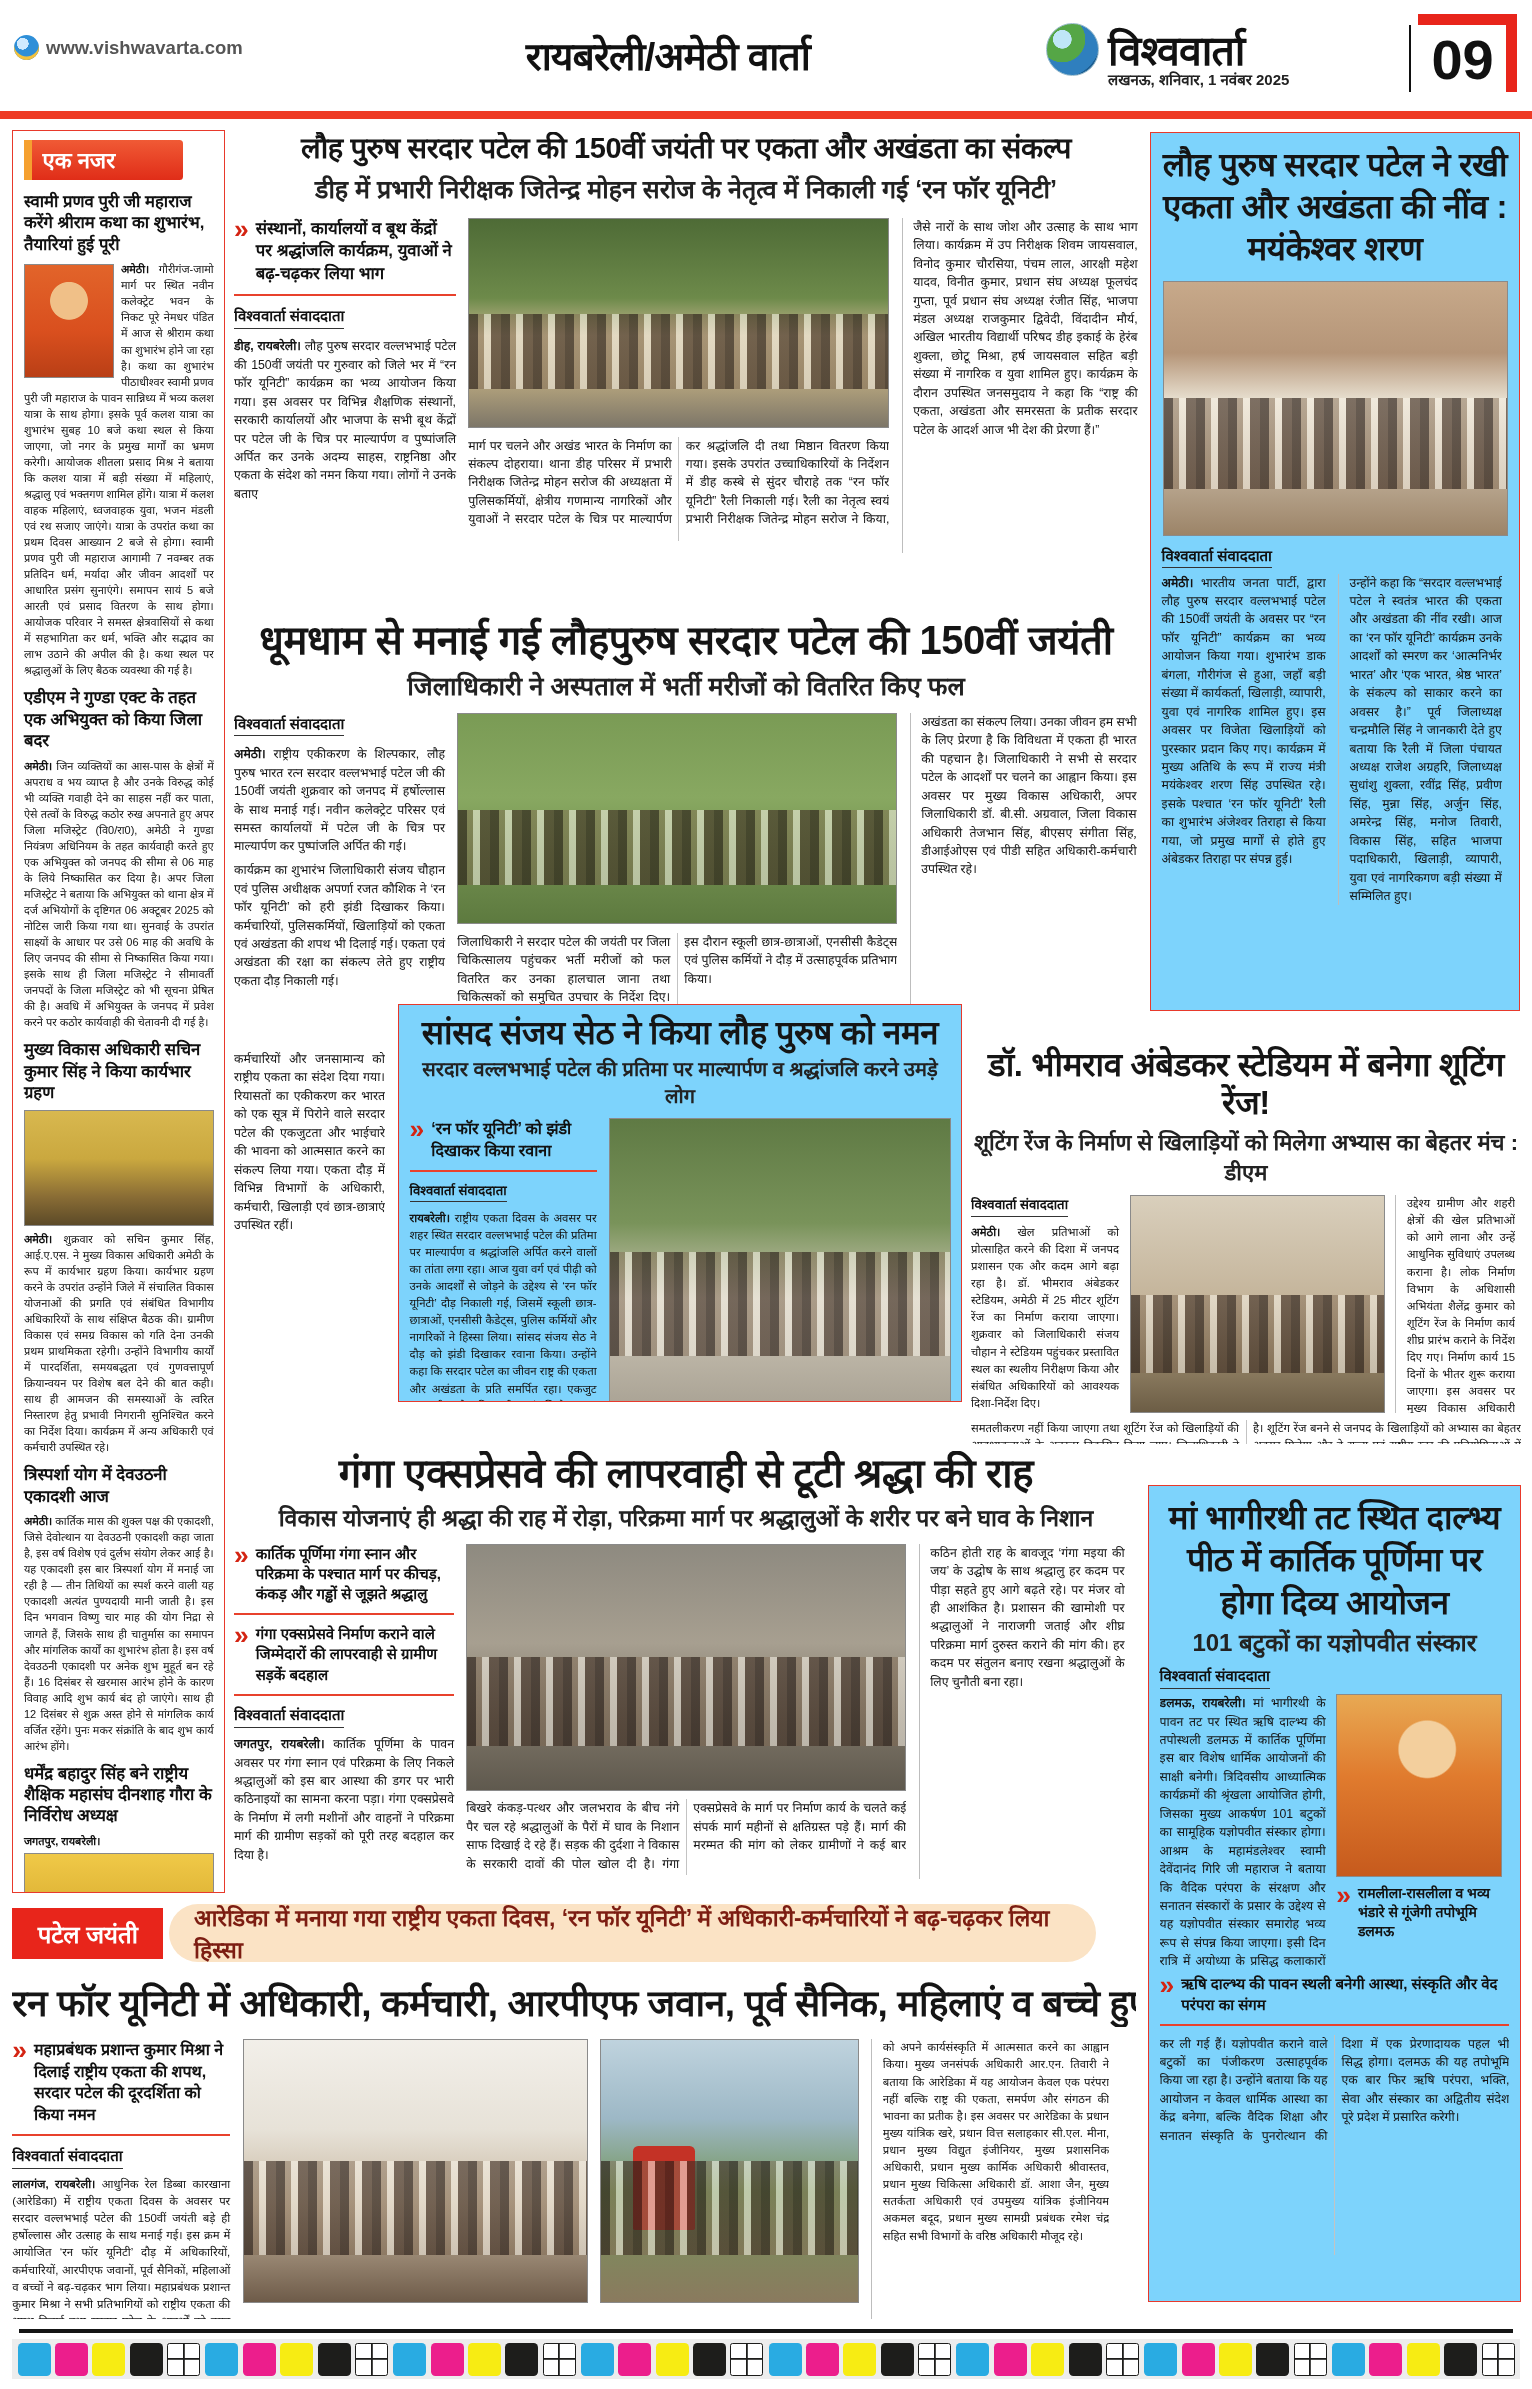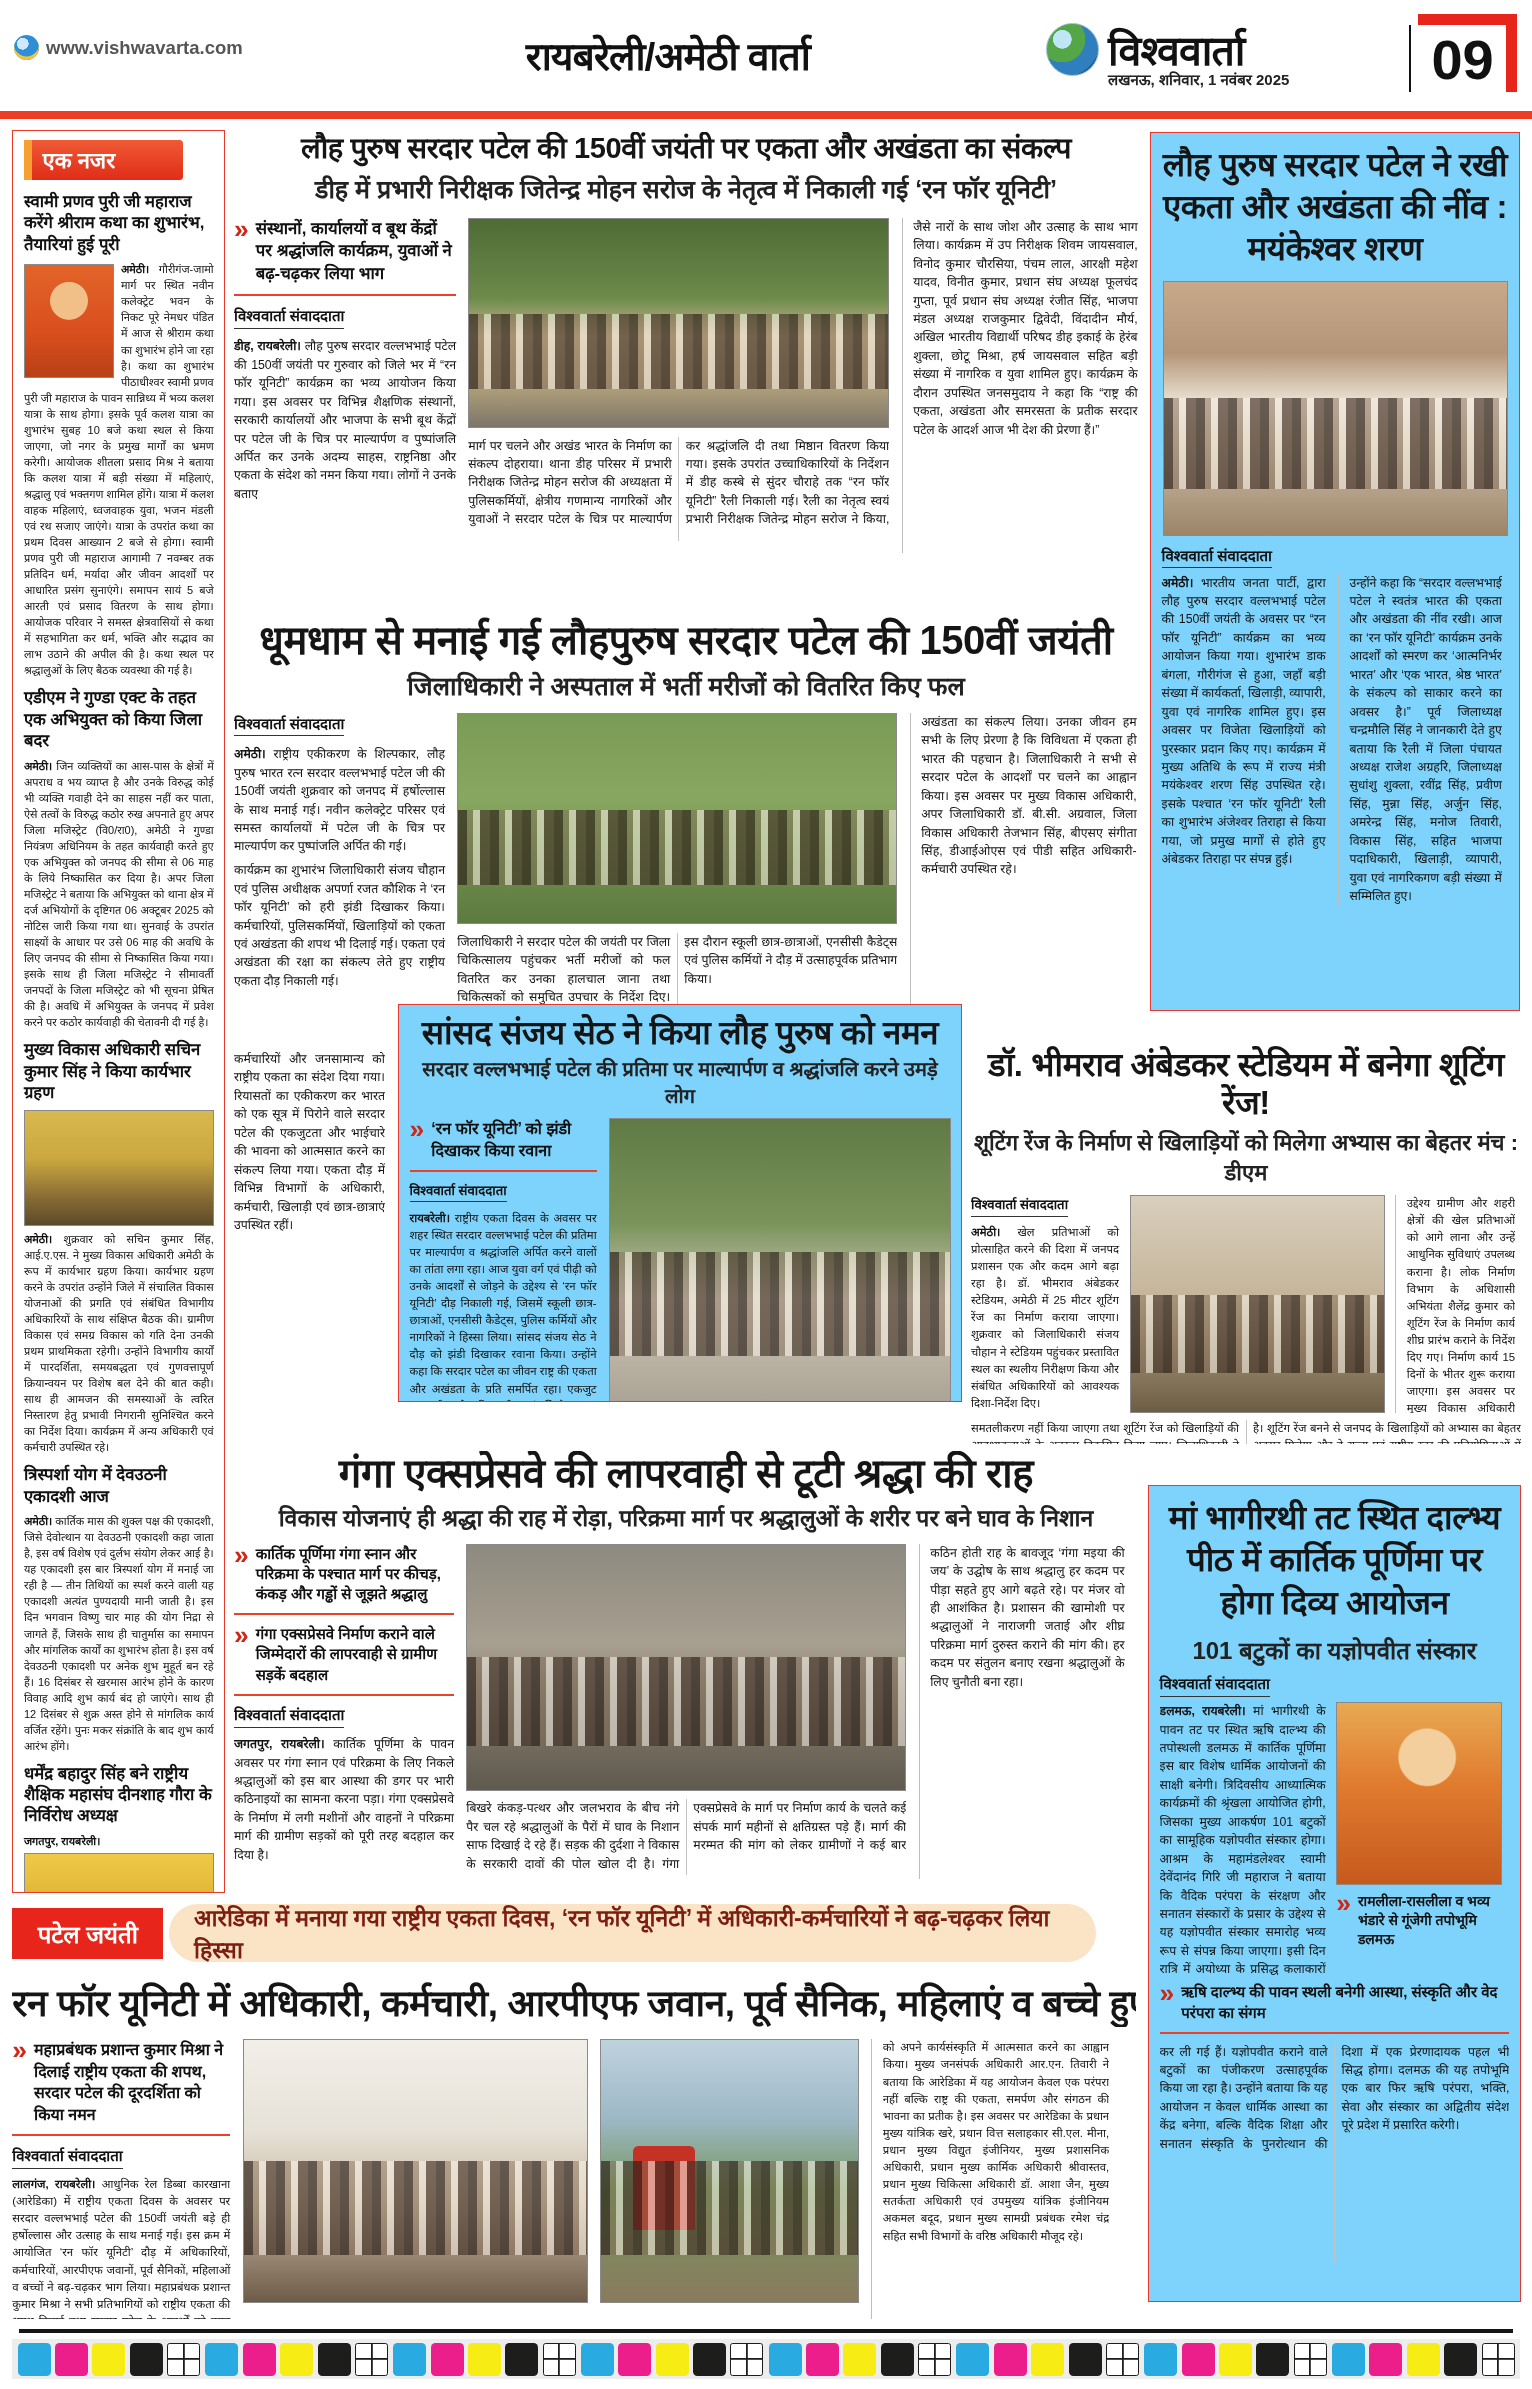--- a/index.html
+++ b/index.html
@@ -200,21 +200,21 @@
           <span>राष्ट्रीय एकीकरण के शिल्पकार, लौह पुरुष भारत रत्न सरदार वल्लभभाई पटेल जी की 150वीं जयंती शुक्रवार को जनपद में हर्षोल्लास के साथ मनाई गई। नवीन कलेक्ट्रेट परिसर एवं समस्त कार्यालयों में पटेल जी के चित्र पर माल्यार्पण कर पुष्पांजलि अर्पित की गई।</span>
         </p>
         <div class="body" style="margin-top:5.3px;">कार्यक्रम का शुभारंभ जिलाधिकारी संजय चौहान एवं पुलिस अधीक्षक अपर्णा रजत कौशिक ने ‘रन फॉर यूनिटी’ को हरी झंडी दिखाकर किया। कर्मचारियों, पुलिसकर्मियों, खिलाड़ियों को एकता एवं अखंडता की शपथ भी दिलाई गई। एकता एवं अखंडता की रक्षा का संकल्प लेते हुए राष्ट्रीय एकता दौड़ निकाली गई।</div>
       </div>
       <div style="width:440px;flex:none;">
         <div class="photo ph-parade" style="width:440px;height:211px;">
             <div class="crowd"></div>
           </div>
         <div class="body twocol" style="margin-top:8.8px;height:88px;overflow:hidden;">जिलाधिकारी ने सरदार पटेल की जयंती पर जिला चिकित्सालय पहुंचकर भर्ती मरीजों को फल वितरित कर उनका हालचाल जाना तथा चिकित्सकों को समुचित उपचार के निर्देश दिए। इस दौरान स्कूली छात्र-छात्राओं, एनसीसी कैडेट्स एवं पुलिस कर्मियों ने दौड़ में उत्साहपूर्वक प्रतिभाग किया।</div>
       </div>
-      <div class="colrule" style="width:227px;flex:none;">
+      <div class="colrule" style="width:227px;flex:none;font-family:Liberation Serif, serif;">
         <div class="body" style="height:308px;overflow:hidden;">अखंडता का संकल्प लिया। उनका जीवन हम सभी के लिए प्रेरणा है कि विविधता में एकता ही भारत की पहचान है। जिलाधिकारी ने सभी से सरदार पटेल के आदर्शों पर चलने का आह्वान किया। इस अवसर पर मुख्य विकास अधिकारी, अपर जिलाधिकारी डॉ. बी.सी. अग्रवाल, जिला विकास अधिकारी तेजभान सिंह, बीएसए संगीता सिंह, डीआईओएस एवं पीडी सहित अधिकारी-कर्मचारी उपस्थित रहे।</div>
       </div>
     </div>
   </div>
 
   <div class="abs" style="left:234px;top:1050px;width:151px;height:395px;overflow:hidden;">
     <div class="body">कर्मचारियों और जनसामान्य को राष्ट्रीय एकता का संदेश दिया गया। रियासतों का एकीकरण कर भारत को एक सूत्र में पिरोने वाले सरदार पटेल की एकजुटता और भाईचारे की भावना को आत्मसात करने का संकल्प लिया गया। एकता दौड़ में विभिन्न विभागों के अधिकारी, कर्मचारी, खिलाड़ी एवं छात्र-छात्राएं उपस्थित रहीं।</div>
   </div>
 
   <div class="abs redbox" style="left:398px;top:1004px;width:564px;height:398px;padding:8.8px 10.6px;overflow:hidden;">
@@ -286,21 +286,21 @@
         <div class="body twocol" style="margin-top:8.8px;height:76px;overflow:hidden;">बिखरे कंकड़-पत्थर और जलभराव के बीच नंगे पैर चल रहे श्रद्धालुओं के पैरों में घाव के निशान साफ दिखाई दे रहे हैं। सड़क की दुर्दशा ने विकास के सरकारी दावों की पोल खोल दी है। गंगा एक्सप्रेसवे के मार्ग पर निर्माण कार्य के चलते कई संपर्क मार्ग महीनों से क्षतिग्रस्त पड़े हैं। मार्ग की मरम्मत की मांग को लेकर ग्रामीणों ने कई बार अधिकारियों से गुहार लगाई, लेकिन समस्या जस की तस बनी हुई है।</div>
       </div>
       <div class="colrule" style="width:206px;flex:none;">
         <div class="body" style="height:335px;overflow:hidden;">कठिन होती राह के बावजूद ‘गंगा मइया की जय’ के उद्घोष के साथ श्रद्धालु हर कदम पर पीड़ा सहते हुए आगे बढ़ते रहे। पर मंजर वो ही आशंकित है। प्रशासन की खामोशी पर श्रद्धालुओं ने नाराजगी जताई और शीघ्र परिक्रमा मार्ग दुरुस्त कराने की मांग की। हर कदम पर संतुलन बनाए रखना श्रद्धालुओं के लिए चुनौती बना रहा।</div>
       </div>
     </div>
   </div>
 
   <div class="abs redbox" style="left:1148px;top:1485px;width:373px;height:817px;padding:10.6px;overflow:hidden;">
     <div class="hl" style="font-size:33px;line-height:1.3;">मां भागीरथी तट स्थित दाल्भ्य पीठ में कार्तिक पूर्णिमा पर होगा दिव्य आयोजन</div>
-    <div class="sub" style="font-size:24px;margin-top:8px;">101 बटुकों का यज्ञोपवीत संस्कार</div>
+    <div class="sub" style="font-size:24px;margin-top:0;">101 बटुकों का यज्ञोपवीत संस्कार</div>
     <div class="byline" style="margin-top:7px;">विश्ववार्ता संवाददाता</div>
     <div style="display:flex;gap:10.6px;">
       <p class="body" style="width:166px;margin:0;height:275px;overflow:hidden;">
         <b class="dl">डलमऊ, रायबरेली।</b>
         <span>मां भागीरथी के पावन तट पर स्थित ऋषि दाल्भ्य की तपोस्थली डलमऊ में कार्तिक पूर्णिमा इस बार विशेष धार्मिक आयोजनों की साक्षी बनेगी। त्रिदिवसीय आध्यात्मिक कार्यक्रमों की श्रृंखला आयोजित होगी, जिसका मुख्य आकर्षण 101 बटुकों का सामूहिक यज्ञोपवीत संस्कार होगा। आश्रम के महामंडलेश्वर स्वामी देवेंदानंद गिरि जी महाराज ने बताया कि वैदिक परंपरा के संरक्षण और सनातन संस्कारों के प्रसार के उद्देश्य से यह यज्ञोपवीत संस्कार समारोह भव्य रूप से संपन्न किया जाएगा। इसी दिन रात्रि में अयोध्या के प्रसिद्ध कलाकारों द्वारा रामलीला का मंचन होगा, जिसमें मर्यादा पुरुषोत्तम श्रीराम के जीवन आदर्शों का प्रभावशाली चित्रण किया जाएगा। इसके उपरांत 4 नवंबर को वृंदावन से आए कलाकार रासलीला का प्रस्तुतीकरण करेंगे, जिसमें भक्ति, प्रेम और आध्यात्मिक आनंद का अद्भुत समागम देखने को मिलेगा। 5 नवंबर को विशाल भंडारे का आयोजन होगा, जिसमें एक हजार से अधिक श्रद्धालुओं के प्रसाद ग्रहण करने की व्यवस्था की गई है। आश्रम के स्वामी दिव्यानंद गिरि ने बताया कि समस्त तैयारियां पूर्ण</span>
       </p>
       <div style="width:166px;flex:none;">
         <div class="photo ph-swami2" style="width:166px;height:183px;"></div>
         <div class="bullet" style="margin-top:7px;">
           <span class="chev">»</span>

